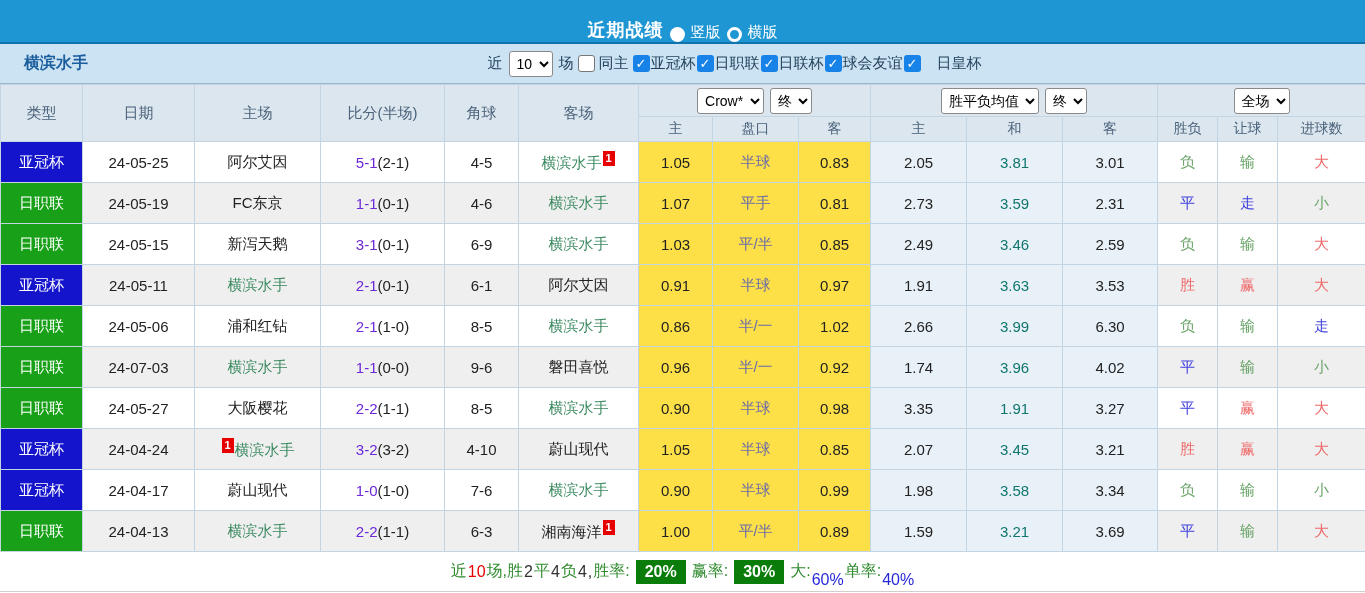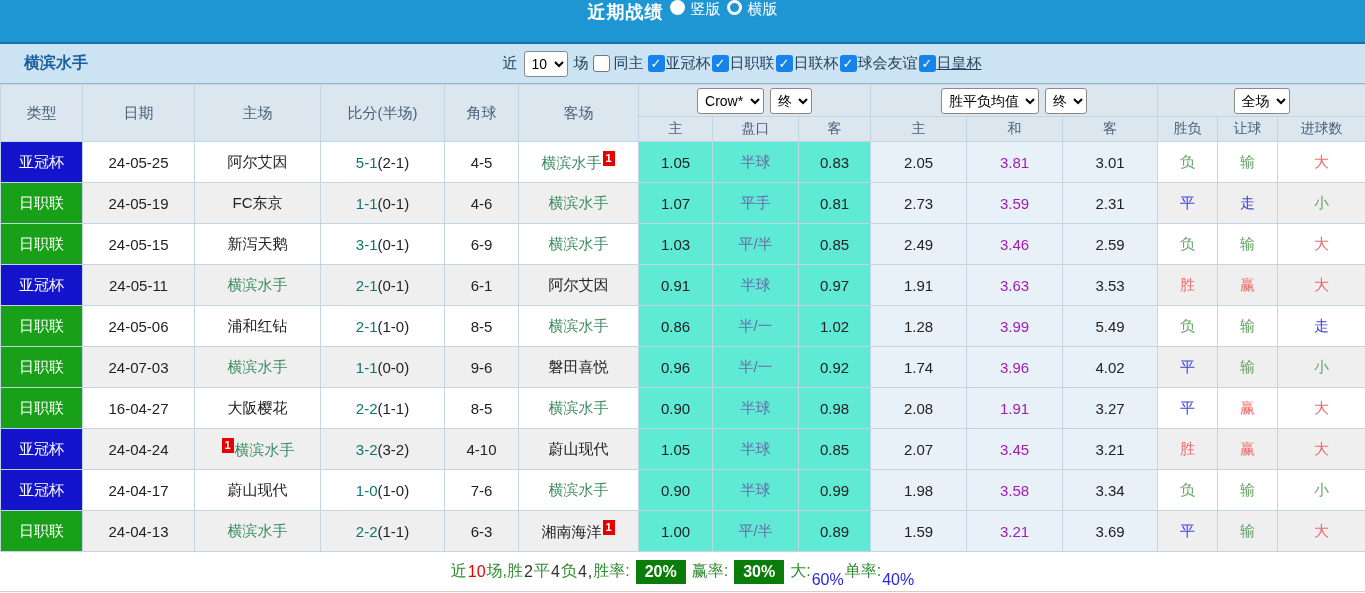--- a/index.html
+++ b/index.html
@@ -2,21 +2,21 @@
 <html><head>
 <meta charset="utf-8">
 <style>
   * { box-sizing: border-box; margin: 0; padding: 0; }
   html,body { width:1365px; height:593px; overflow:hidden; }
   body { font-family:"Liberation Sans","DejaVu Sans",sans-serif; background:#fff; }
 
   
   .topbar {
     height:44px; background:#1e96d3; border-bottom:2px solid #1272ab;
-    display:flex; align-items:flex-start; justify-content:center; gap:6px;
+    display:flex; align-items:flex-end; justify-content:center; gap:6px;
   }
   .topbar .title { color:#fff; font-weight:bold; font-size:18px; letter-spacing:1px; }
   .radio { display:inline-block; width:15px; height:15px; border-radius:50%; cursor:pointer; }
   .radio.solid { background:#fff; }
   .radio.ring  { border:3px solid #fff; background:transparent; }
   .radio-label { color:#fff; font-size:15px; cursor:pointer; }
 
   
   .filterbar {
     position:relative; height:40px; background:#cbe3f3; border-bottom:1px solid #9ab6cc;
@@ -45,26 +45,26 @@
   thead th { background:#dce6ef; color:#4a627a; font-weight:normal; font-size:15px; }
   thead tr.h1 th { height:32px; }
   thead tr.h2 th { height:25px; font-size:14px; }
   .ddcell select { margin:0 3px; }
   tbody td { height:41px; font-size:15px; color:#222; background:#fff; }
   tr.alt td { background:#efefef; }
   td.type  { color:#fff; font-size:15px; }
   td.type-blue,  tr.alt td.type-blue  { background:#1414cc; }
   td.type-green, tr.alt td.type-green { background:#18a018; }
   .team { color:#3a8a5f; }
-  .score-main { color:#0f766e; }
+  .score-main { color:#6d28d9; }
   .score-rest { color:#222; }
-  td.cream, tr.alt td.cream { background:#5eead4; }
+  td.cream, tr.alt td.cream { background:#fde047; }
   td.handicap { color:#6a6aaa;text-align:center; }
   td.bluebg, tr.alt td.bluebg { background:#e9f1f8; }
-  td.eudraw { color:#a21caf; }
+  td.eudraw { color:#0f766e; }
   td.res { font-size:15px; }
   .c-red   { color:#ef6a6a; }
   .c-green { color:#66a266; }
   .c-blue  { color:#4040dd; }
   .redcard {
     display:inline-block; background:#e60000; color:#fff; font-size:11px; font-weight:bold;
     width:12px; height:15px; line-height:15px; text-align:center; vertical-align:6px; margin:0 1px;
   }
 
   
@@ -102,21 +102,21 @@
     <span id="league-filters" style="display:flex;align-items:center;">
         <span class="cb ck">✓</span>
         <span style="margin: 0px 1px;">亚冠杯</span>
         <span class="cb ck">✓</span>
         <span style="margin: 0px 1px;">日职联</span>
         <span class="cb ck">✓</span>
         <span style="margin: 10px 1px;">日联杯</span>
         <span class="cb ck">✓</span>
         <span style="margin: 0px 1px;">球会友谊</span>
         <span class="cb ck">✓</span>
-        <span style="margin: 0px 1px; text-decoration: underline;">日皇杯</span>
+        <span style="margin: 0px 16px;">日皇杯</span>
       </span>
   </div>
 </div>
 
 <table>
   <colgroup>
     <col style="width:82px">
       <col style="width:112px">
       <col style="width:126px">
     <col style="width:124px">
@@ -234,23 +234,23 @@
       <tr>
         <td class="type type-green">日职联</td>
         <td class="date">24-05-06</td>
         <td><span>浦和红钻</span></td>
         <td><span class="score-main">2-1</span><span class="score-rest">(1-0)</span></td>
         <td>8-5</td>
         <td><span class="team">横滨水手</span></td>
         <td class="cream">0.86</td>
         <td class="cream handicap">半/一</td>
         <td class="cream">1.02</td>
-        <td class="bluebg">1.28</td>
+        <td class="bluebg">2.66</td>
         <td class="bluebg eudraw">3.99</td>
-        <td class="bluebg">5.49</td>
+        <td class="bluebg">6.30</td>
         <td class="res c-green">负</td>
         <td class="res c-green">输</td>
         <td class="res c-blue">走</td>
       </tr>
       <tr class="alt">
         <td class="type type-green">日职联</td>
         <td class="date">24-07-03</td>
         <td><span class="team">横滨水手</span></td>
         <td><span class="score-main">1-1</span><span class="score-rest">(0-0)</span></td>
         <td>9-6</td>
@@ -260,29 +260,29 @@
         <td class="cream">0.92</td>
         <td class="bluebg">1.74</td>
         <td class="bluebg eudraw">3.96</td>
         <td class="bluebg">4.02</td>
         <td class="res c-blue">平</td>
         <td class="res c-green">输</td>
         <td class="res c-green">小</td>
       </tr>
       <tr>
         <td class="type type-green">日职联</td>
-        <td class="date">16-04-27</td>
+        <td class="date">24-05-27</td>
         <td><span>大阪樱花</span></td>
         <td><span class="score-main">2-2</span><span class="score-rest">(1-1)</span></td>
         <td>8-5</td>
         <td><span class="team">横滨水手</span></td>
         <td class="cream">0.90</td>
         <td class="cream handicap">半球</td>
         <td class="cream">0.98</td>
-        <td class="bluebg">2.08</td>
+        <td class="bluebg">3.35</td>
         <td class="bluebg eudraw">1.91</td>
         <td class="bluebg">3.27</td>
         <td class="res c-blue">平</td>
         <td class="res c-red">赢</td>
         <td class="res c-red">大</td>
       </tr>
       <tr class="alt">
         <td class="type type-blue">亚冠杯</td>
         <td class="date">24-04-24</td>
         <td><span class="redcard">1</span><span class="team">横滨水手</span></td>

